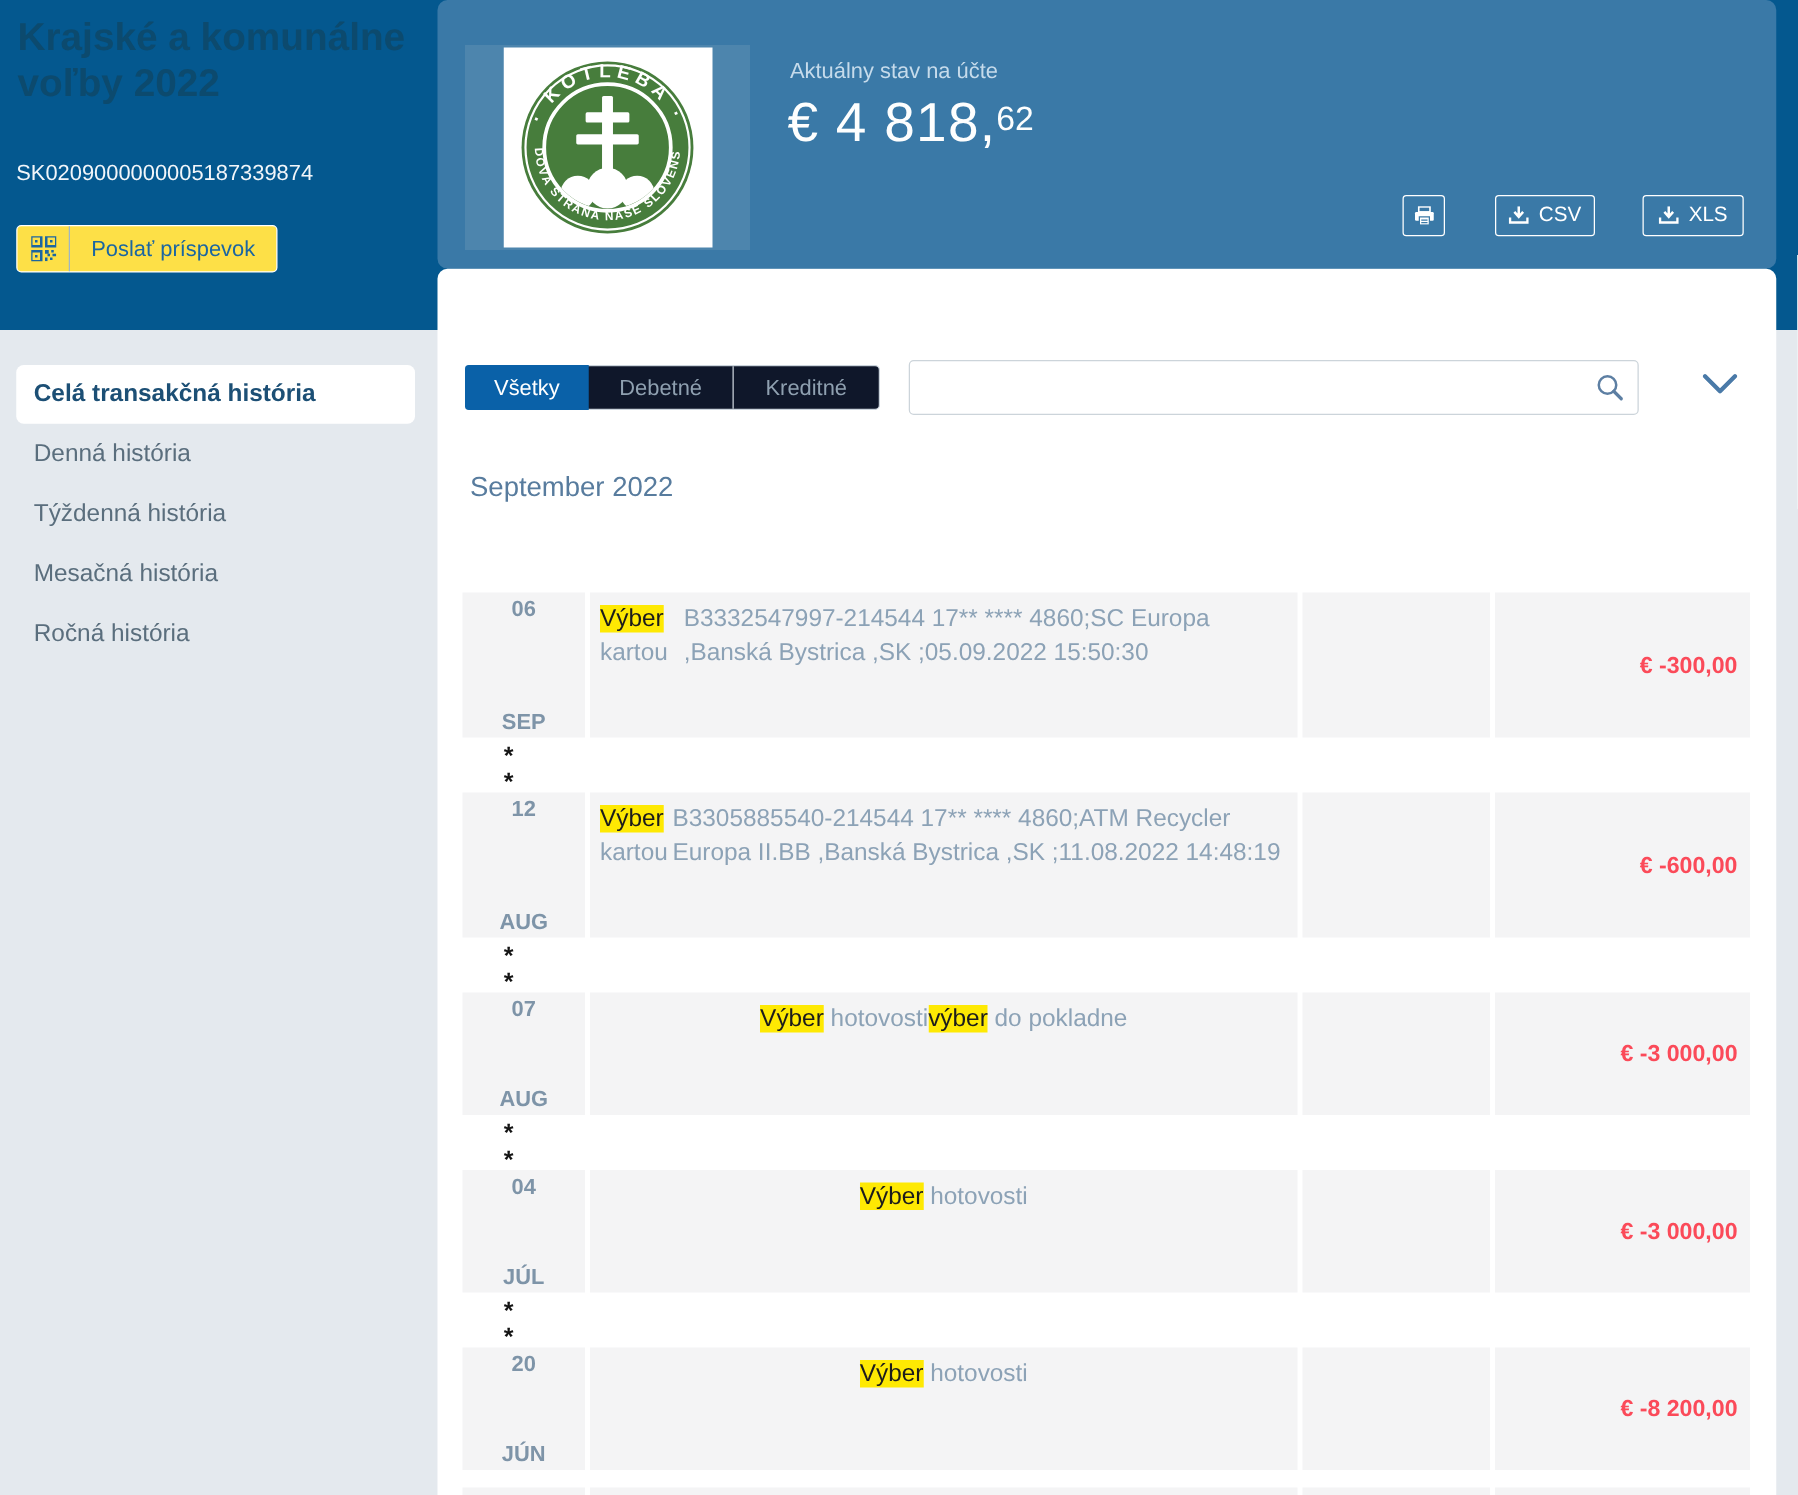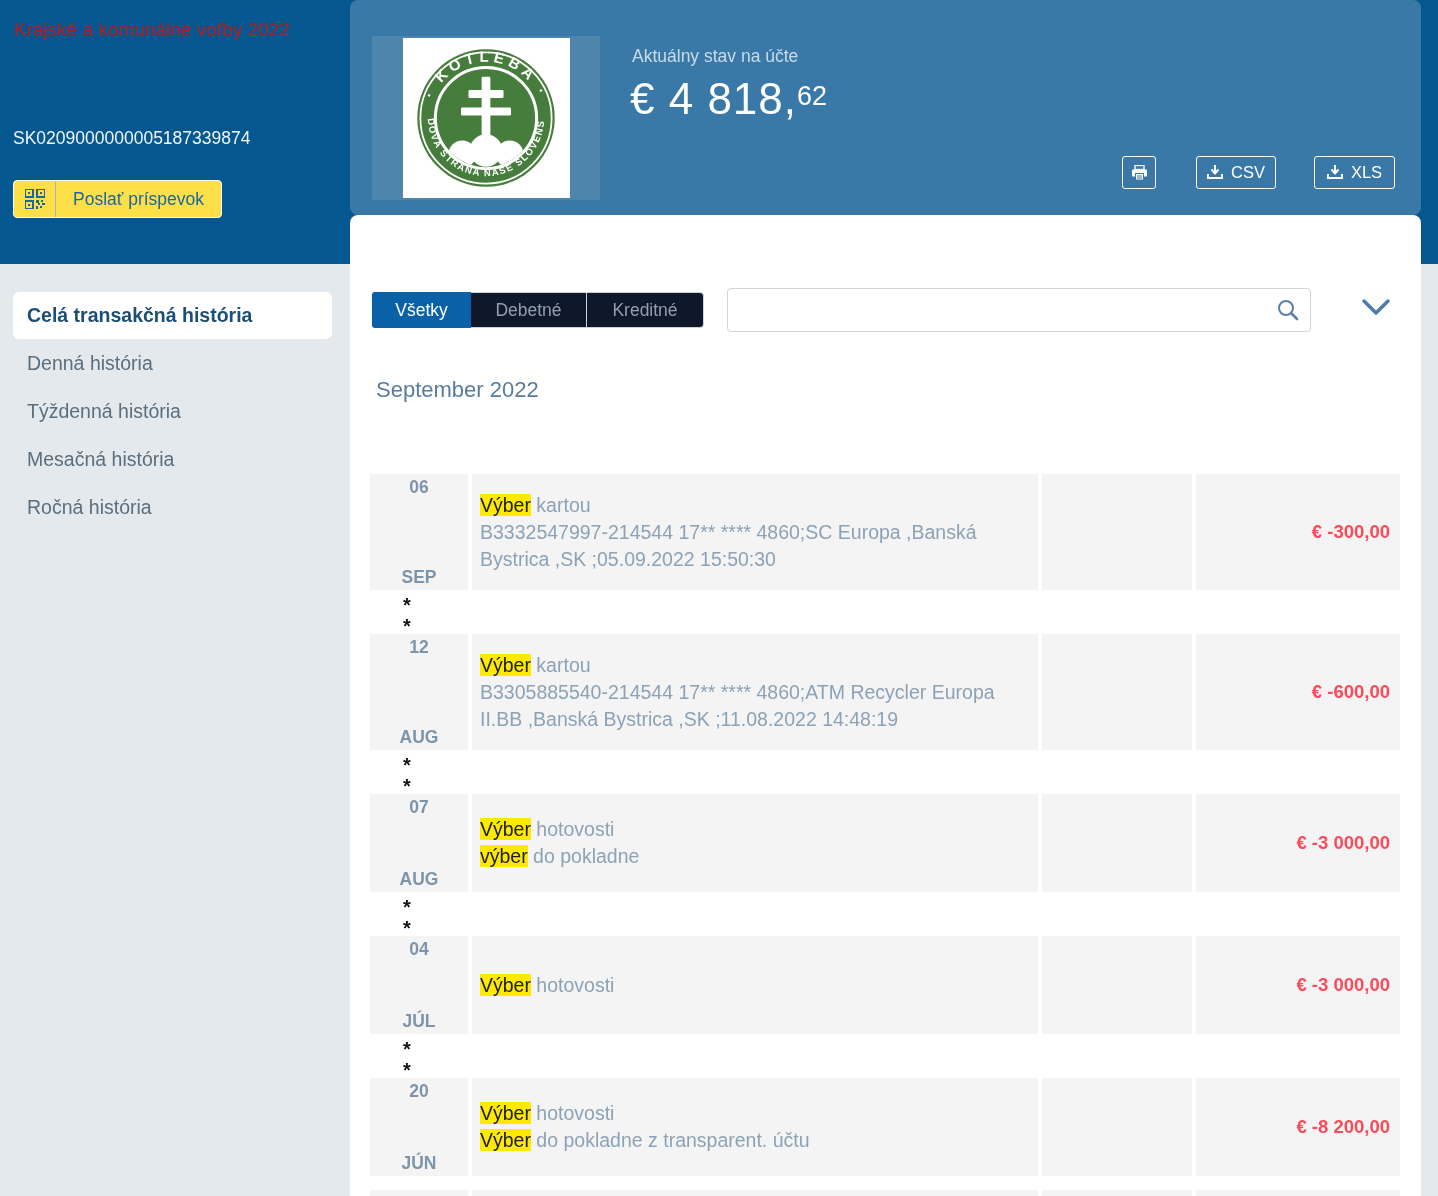--- a/index.html
+++ b/index.html
@@ -5,21 +5,21 @@
   html,body{margin:0;padding:0;}
   body{font-family:"Liberation Sans","DejaVu Sans",sans-serif;background:#e4e9ee;}
   #app{position:relative;width:1438px;height:1196px;overflow:hidden;background:#e4e9ee;}
 
   
   .top-band{position:absolute;left:0;top:0;width:1438px;height:264px;background:#04588f;}
   .header-panel{position:absolute;left:350px;top:0;width:1071px;height:215px;background:#3a79a7;border-radius:8px;}
   .main-panel{position:absolute;left:350px;top:215px;width:1071px;height:981px;background:#ffffff;border-radius:8px 8px 0 0;}
 
   
-  .side-title{position:absolute;left:14px;top:11px;width:324px;color:#b91c1c;font-size:19px;font-weight:normal;line-height:37px;}
+  .side-title{position:absolute;left:14px;top:11px;width:324px;color:#0c4a6e;font-size:31px;font-weight:bold;line-height:37px;}
   .side-iban{position:absolute;left:13px;top:128px;color:#f2f6fa;font-size:17.5px;}
   .contrib-btn{position:absolute;left:13px;top:180px;height:36px;background:#fde047;border:1px solid #fff;border-radius:4px;display:flex;align-items:stretch;cursor:pointer;}
   .contrib-qr{width:41px;display:flex;align-items:center;justify-content:center;border-right:1px solid #9fb6c6;}
   .contrib-label{display:flex;align-items:center;padding:0 17px;color:#1b66a1;font-size:17.5px;}
 
   
   .side-menu{position:absolute;left:0;top:264px;width:350px;}
   .menu-active{margin:28px 18px 0 13px;background:#fff;border-radius:6px;padding:12px 14px;color:#1c4f75;font-size:19.5px;font-weight:bold;cursor:pointer;}
   .menu-item{padding:13px 14px 12px 27px;color:#5a6e7d;font-size:19.5px;cursor:pointer;}
   .menu-item:first-of-type{margin-top:13px;}
@@ -48,21 +48,21 @@
 
   .section-title{position:absolute;left:26px;top:162px;color:#587c9e;font-size:22px;font-weight:400;}
 
   
   .tx-list{position:absolute;left:20px;top:259px;width:1030px;}
   .tx-row{display:grid;grid-template-columns:98px 566px 150px 204px;column-gap:4px;cursor:pointer;}
   .tx-row > div{background:#f4f4f5;}
   .tx-row.tall > div{min-height:116px;}
   .tx-row > div{min-height:98px;}
   .cell-date{display:flex;flex-direction:column;align-items:center;justify-content:space-between;color:#7e94a8;font-size:17.5px;font-weight:bold;line-height:26px;}
-  .cell-desc{display:flex;flex-direction:column;justify-content:center;padding:8px 8px 8px 8px;color:#8ca2b6;font-size:19.5px;line-height:27px;box-sizing:border-box;}
+  .cell-desc{display:flex;justify-content:center;padding:8px 8px 8px 8px;color:#8ca2b6;font-size:19.5px;line-height:27px;box-sizing:border-box;}
   .cell-amount{display:flex;align-items:center;justify-content:flex-end;padding-right:10px;color:#fb4a59;font-size:18.5px;font-weight:bold;box-sizing:border-box;}
   .hl{background:#fee903;color:#1c1c1c;}
   .tx-sep{height:44px;padding:6px 0 0 33px;box-sizing:border-box;}
   .tx-sep span{display:block;height:21px;font-size:20px;font-weight:bold;color:#141414;line-height:18px;}
   .partial-row{display:grid;grid-template-columns:98px 566px 150px 204px;column-gap:4px;margin-top:14px;}
   .partial-row > div{height:6px;background:#f4f4f5;}
 </style>
 </head>
 <body>
 
@@ -247,21 +247,20 @@
           <span>*</span>
           <span>*</span>
         </div>
         <div class="tx-row">
           <div class="cell-date">
             <span>20</span>
             <span>JÚN</span>
           </div>
           <div class="cell-desc">
             <div><span class="hl">Výber</span><span> hotovosti</span></div>
-            <div><span class="hl">Výber</span><span> do pokladne z transparent. účtu</span></div>
           </div>
           <div></div>
           <div class="cell-amount">€ -8 200,00</div>
         </div>
         <div class="partial-row">
           <div></div>
           <div></div>
           <div></div>
           <div></div>
         </div>

